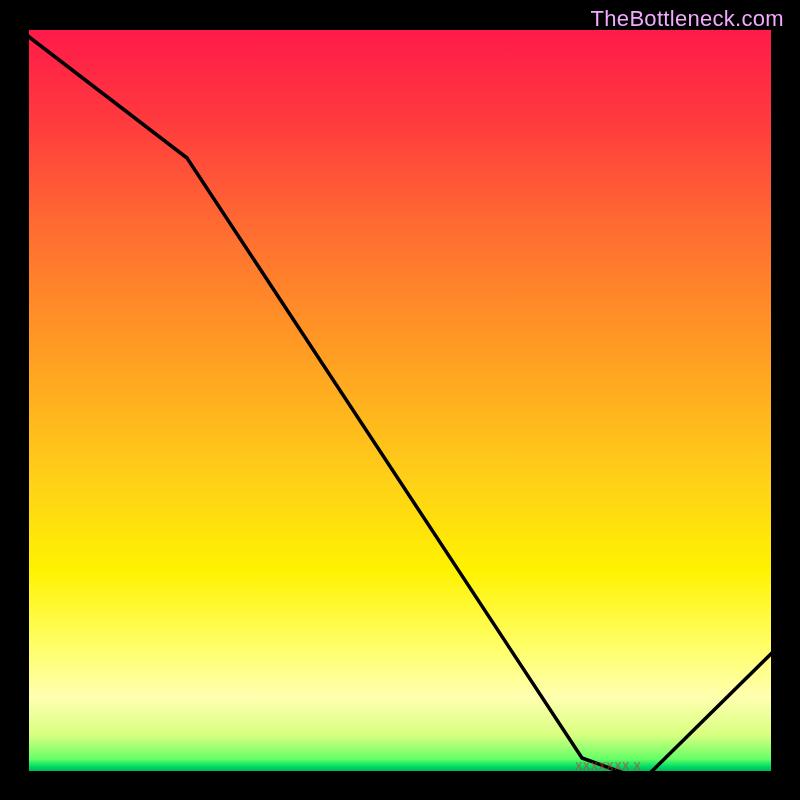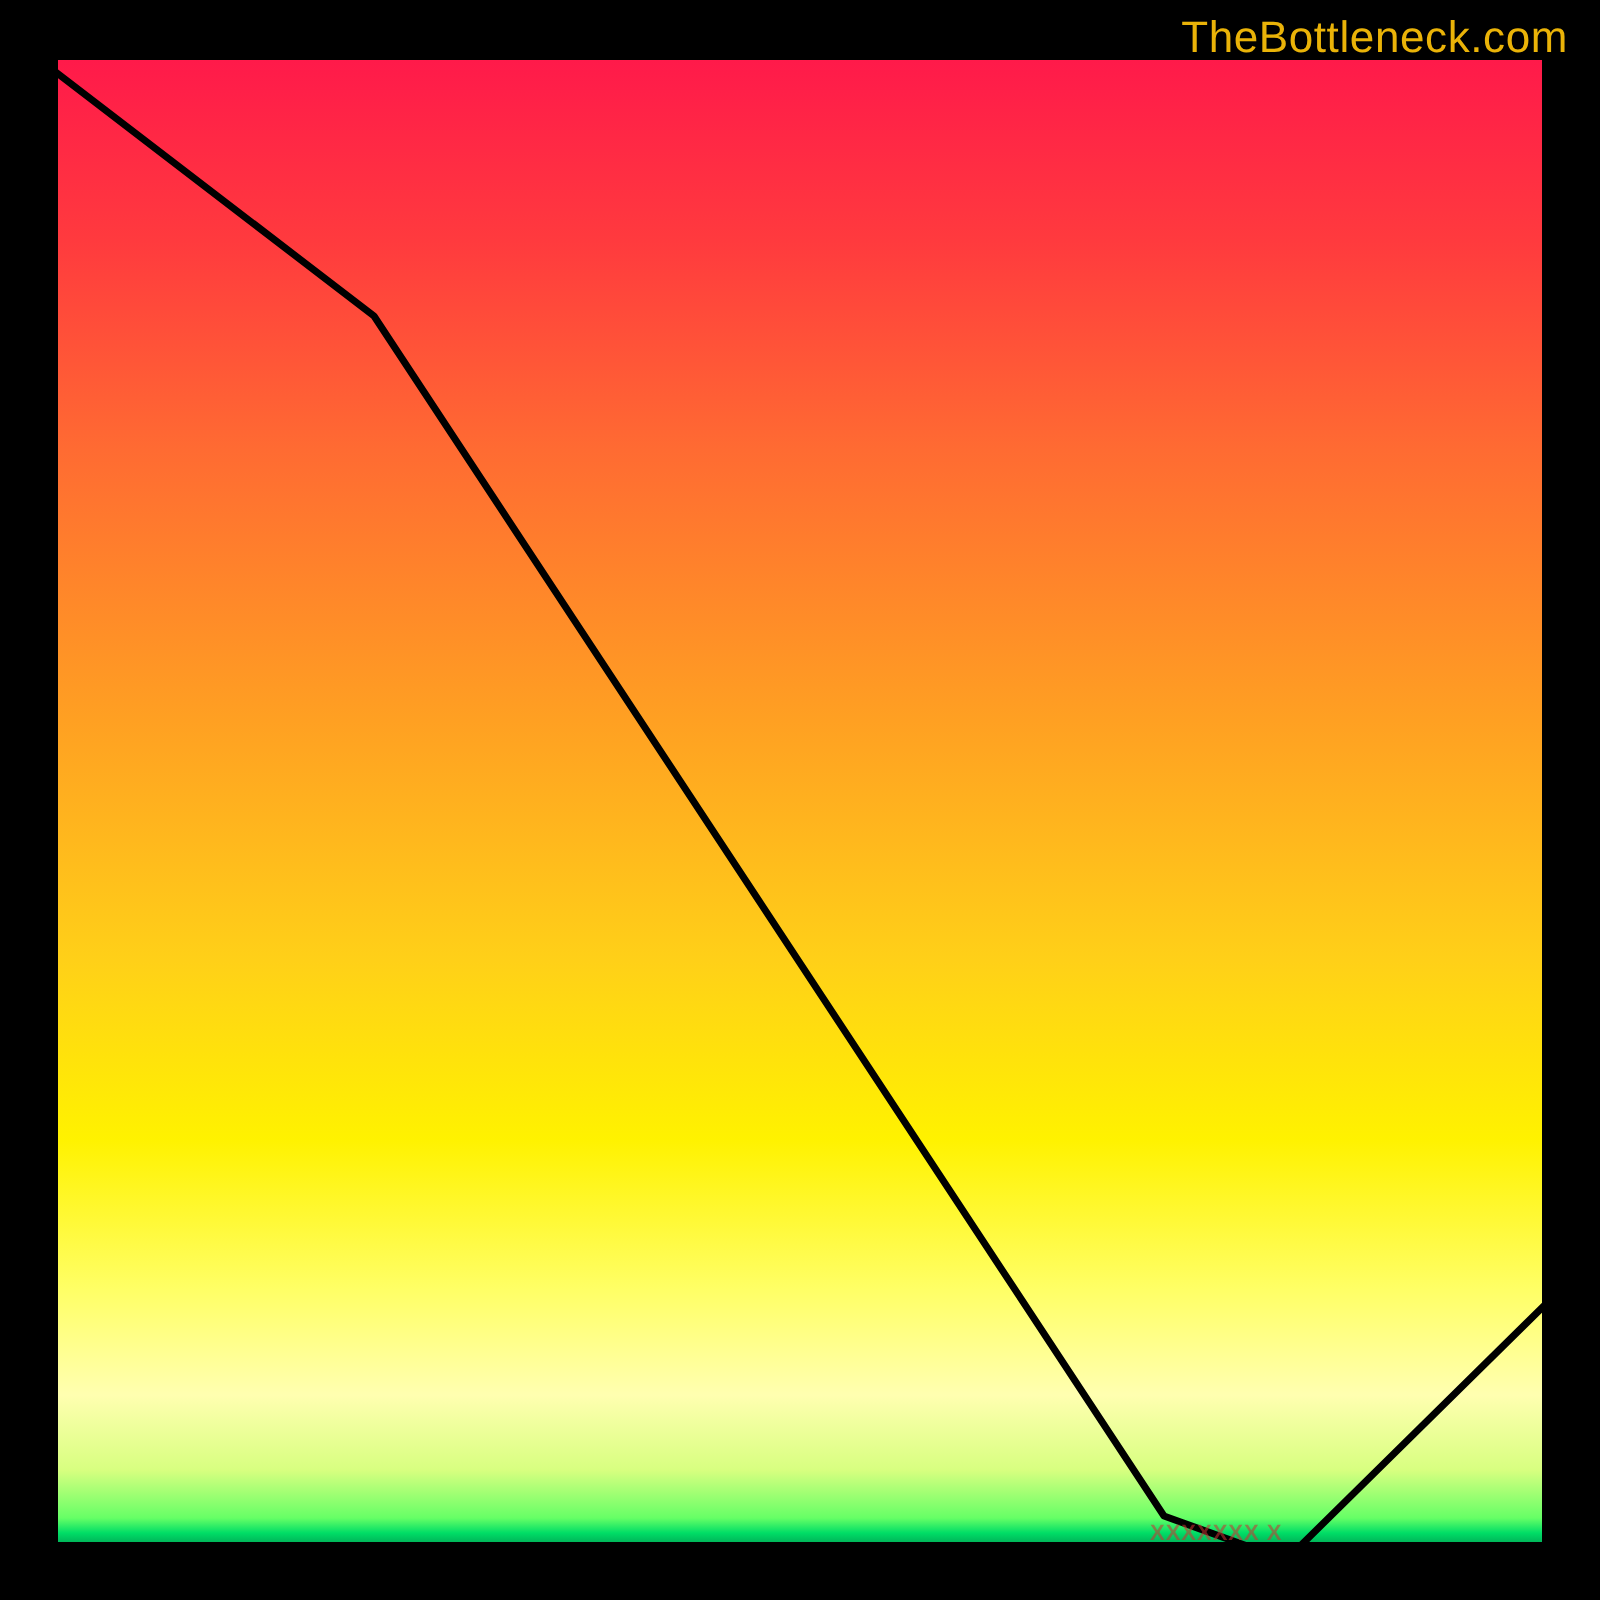--- a/index.html
+++ b/index.html
@@ -8,21 +8,21 @@
     width: 800px;
     height: 800px;
     background: #000;
     position: relative;
     font-family: Arial, Helvetica, sans-serif;
   }
   .watermark {
     position: absolute;
     top: 6px;
     right: 16px;
-    color: #eab308;
+    color: #f0abfc;
     font-size: 22px;
     font-weight: 500;
     letter-spacing: 0.3px;
     user-select: none;
   }
   .plot-frame {
     position: absolute;
     left: 20px;
     top: 30px;
     width: 760px;

